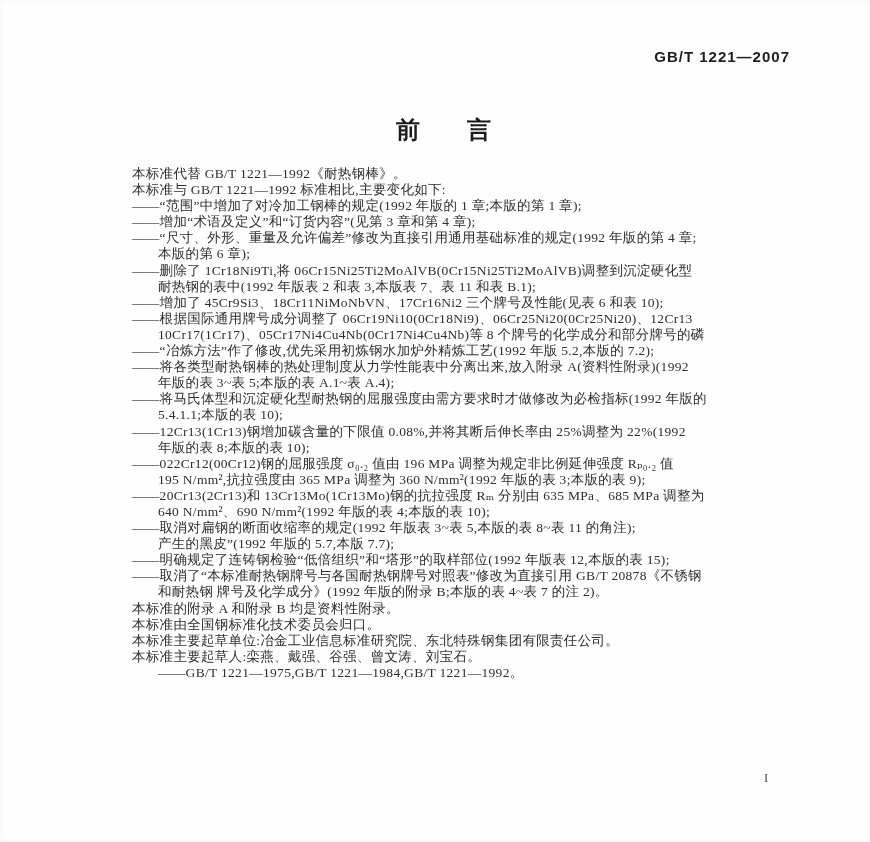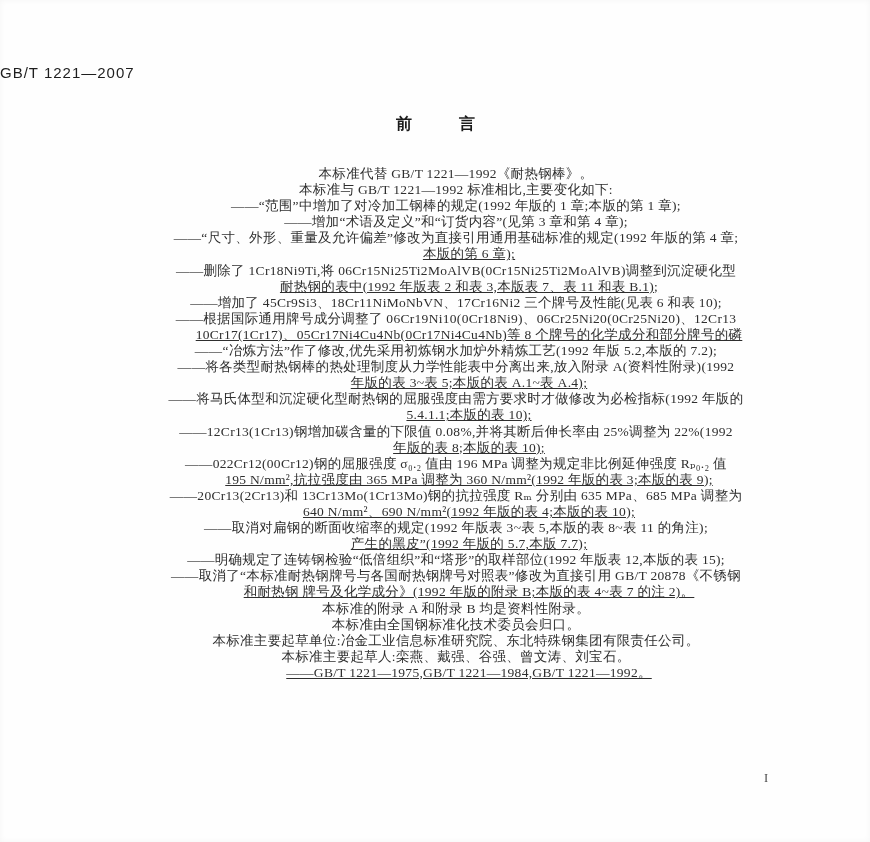--- a/index.html
+++ b/index.html
@@ -9,54 +9,54 @@
     width: 870px;
     height: 842px;
     background: #fefefe;
     font-family: "Liberation Serif", "DejaVu Serif", serif;
     color: #2b2b2b;
     overflow: hidden;
     box-shadow: inset 0 0 6px rgba(0,0,0,0.04);
   }
   .doc-code {
     position: absolute;
-    top: 64px;
+    top: 48px;
     left: 0;
     width: 790px;
+    text-align: right;
     font-size: 15px;
-    font-weight: normal;
+    font-weight: bold;
     letter-spacing: 1px;
     color: #1e1e1e;
     font-family: "Liberation Sans", "DejaVu Sans", sans-serif;
   }
   .title {
     position: absolute;
     top: 114px;
     left: 396px;
-    font-size: 16px;
+    font-size: 24px;
     font-weight: bold;
     letter-spacing: 47px;
     white-space: nowrap;
     color: #1b1b1b;
   }
   .foreword {
     position: absolute;
     top: 166px;
     left: 132px;
     width: 648px;
   }
   .line {
     font-size: 13.5px;
     line-height: 16.1px;
     letter-spacing: 0.3px;
     white-space: nowrap;
     color: #2e2e2e;
-    text-align: center;
   }
-  .line.ind { padding-left: 26px; text-decoration: underline; }
+  .line.ind { padding-left: 26px; }
   .page-number {
     position: absolute;
     top: 771px;
     left: 764px;
     font-size: 12.5px;
     color: #4a4a4a;
   }
 </style>
 </head>
 <body>

